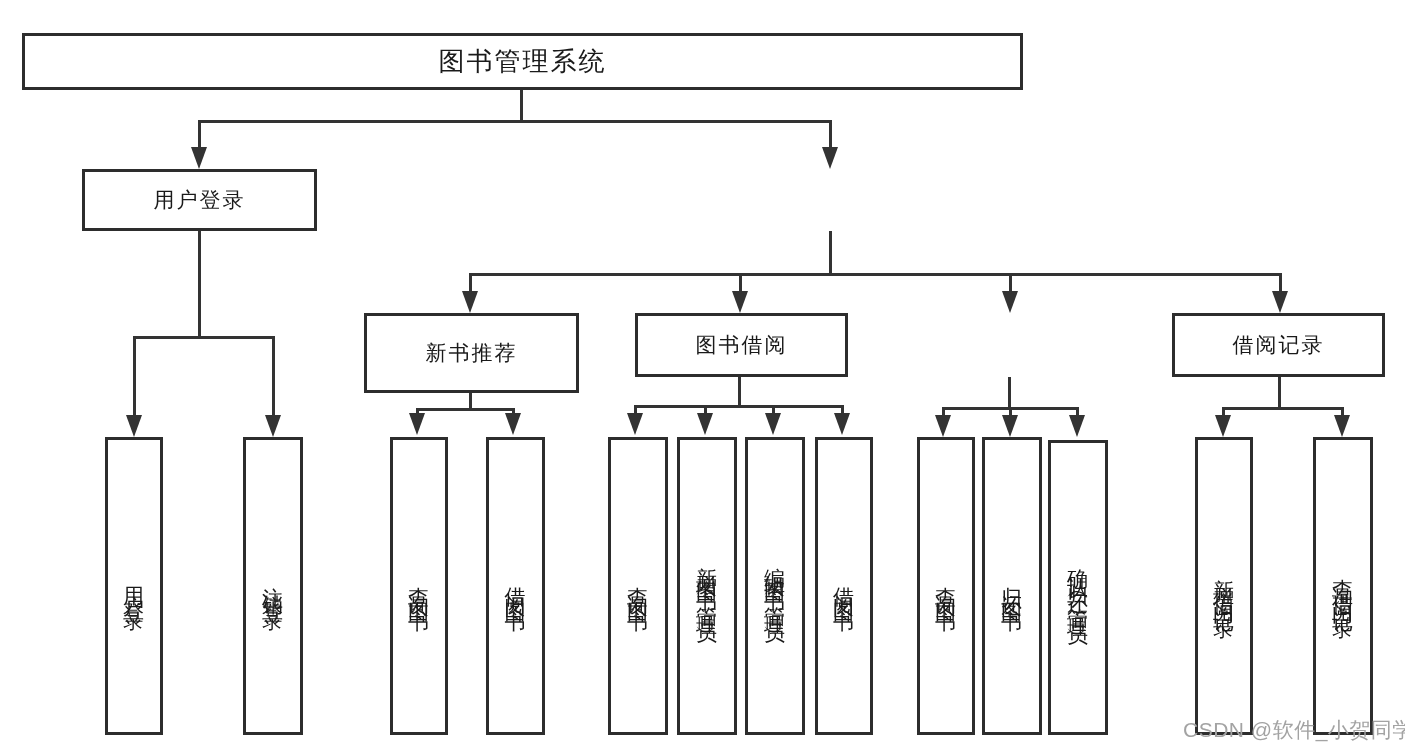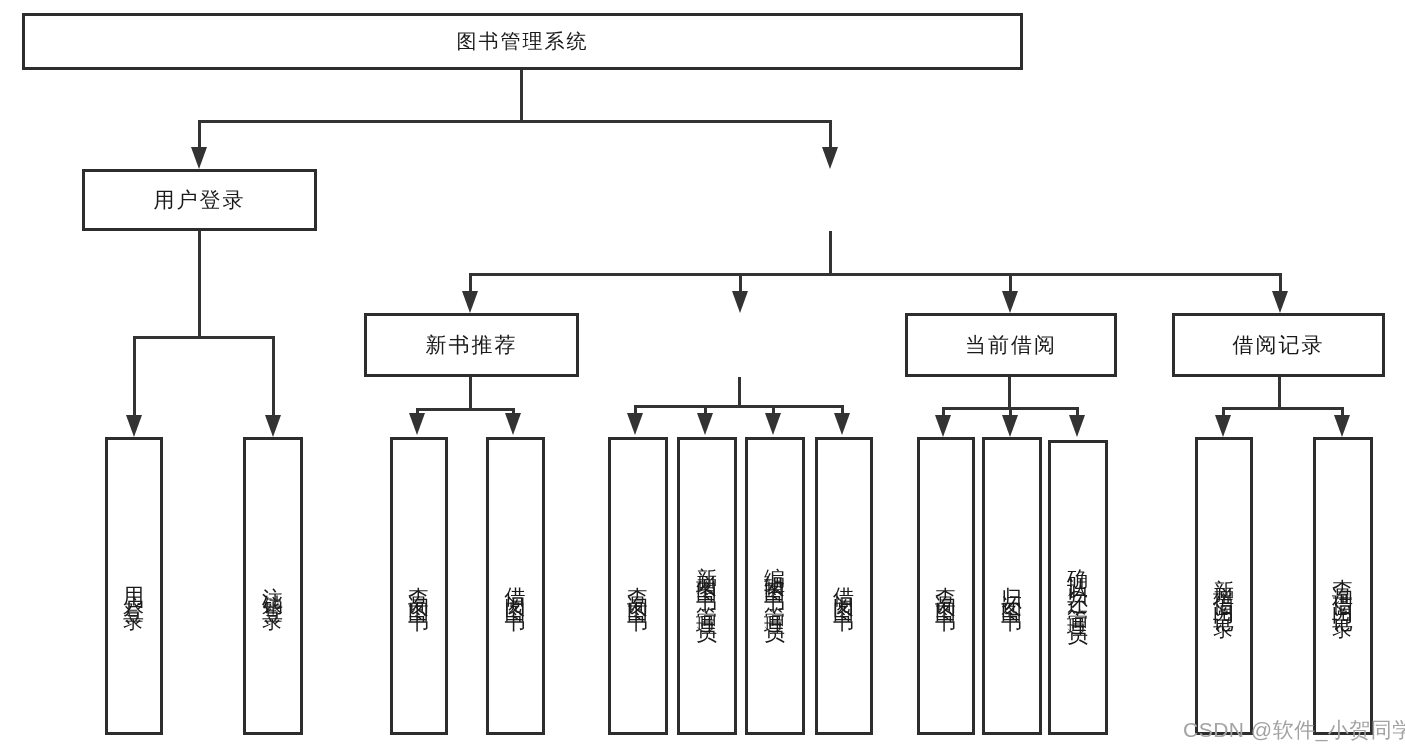--- a/index.html
+++ b/index.html
@@ -5,21 +5,21 @@
   html,body{margin:0;padding:0;background:#fff;}
   .stage{
     position:relative;width:1405px;height:747px;background:#fff;overflow:hidden;
     font-family:"Liberation Sans","DejaVu Sans",sans-serif;color:#1a1a1a;
   }
   .node{
     position:absolute;box-sizing:border-box;background:#fff;border:3px solid #2d2d2d;
     display:flex;align-items:center;justify-content:center;
     font-size:21px;letter-spacing:2px;white-space:nowrap;z-index:2;
   }
-  .root{font-size:20px;}
+  .root{font-size:26px;margin-top:20px;}
   .leaf{
     writing-mode:vertical-rl;text-orientation:mixed;
     letter-spacing:8px;font-size:21px;white-space:normal;line-height:1;
   }
   .vl{position:absolute;width:2.5px;background:#333;z-index:1;}
   .hl{position:absolute;height:2.5px;background:#333;z-index:1;}
   .drop{position:absolute;width:16px;z-index:1;}
   .drop::before{content:"";position:absolute;left:7px;top:0;bottom:18px;width:2.5px;background:#333;}
   .drop::after{content:"";position:absolute;left:0;bottom:0;width:0;height:0;
     border-left:8px solid transparent;border-right:8px solid transparent;border-top:22px solid #333;}
@@ -65,22 +65,22 @@
   <div class="drop" style="left:935px;top:407px;height:30px;"></div>
   <div class="drop" style="left:1002px;top:407px;height:30px;"></div>
   <div class="drop" style="left:1069px;top:407px;height:30px;"></div>
   <div class="drop" style="left:1215px;top:407px;height:30px;"></div>
   <div class="drop" style="left:1334px;top:407px;height:30px;"></div>
 
   <div class="node root" style="left:22px;top:13px;width:1001px;height:57px;">图书管理系统</div>
 
   <div class="node" style="left:82px;top:169px;width:235px;height:62px;">用户登录</div>
 
-  <div class="node" style="left:364px;top:313px;width:215px;height:64px;">新书推荐</div>
-  <div class="node" style="left:905px;top:313px;width:212px;height:64px;">当前借阅</div>
+  <div class="node" style="left:364px;top:313px;width:215px;height:80px;">新书推荐</div>
+  <div class="node" style="left:635px;top:313px;width:213px;height:64px;">图书借阅</div>
   <div class="node" style="left:1172px;top:313px;width:213px;height:64px;">借阅记录</div>
 
   <div class="node leaf" style="left:105px;top:437px;width:58px;height:298px;">用户登录</div>
   <div class="node leaf" style="left:243px;top:437px;width:60px;height:298px;">注销登录</div>
 
   <div class="node leaf" style="left:390px;top:437px;width:58px;height:298px;">查询图书</div>
   <div class="node leaf" style="left:486px;top:437px;width:59px;height:298px;">借阅图书</div>
 
   <div class="node leaf" style="left:608px;top:437px;width:60px;height:298px;">查询图书</div>
   <div class="node leaf" style="left:677px;top:437px;width:60px;height:298px;">新增图书（管理员）</div>

